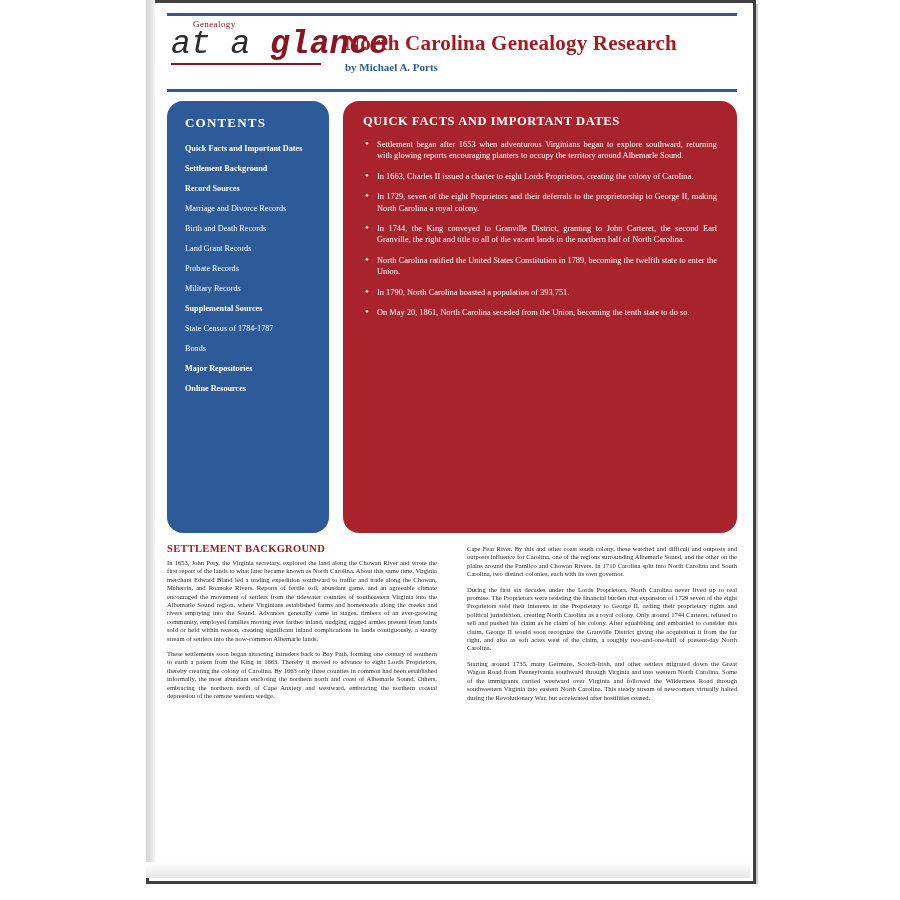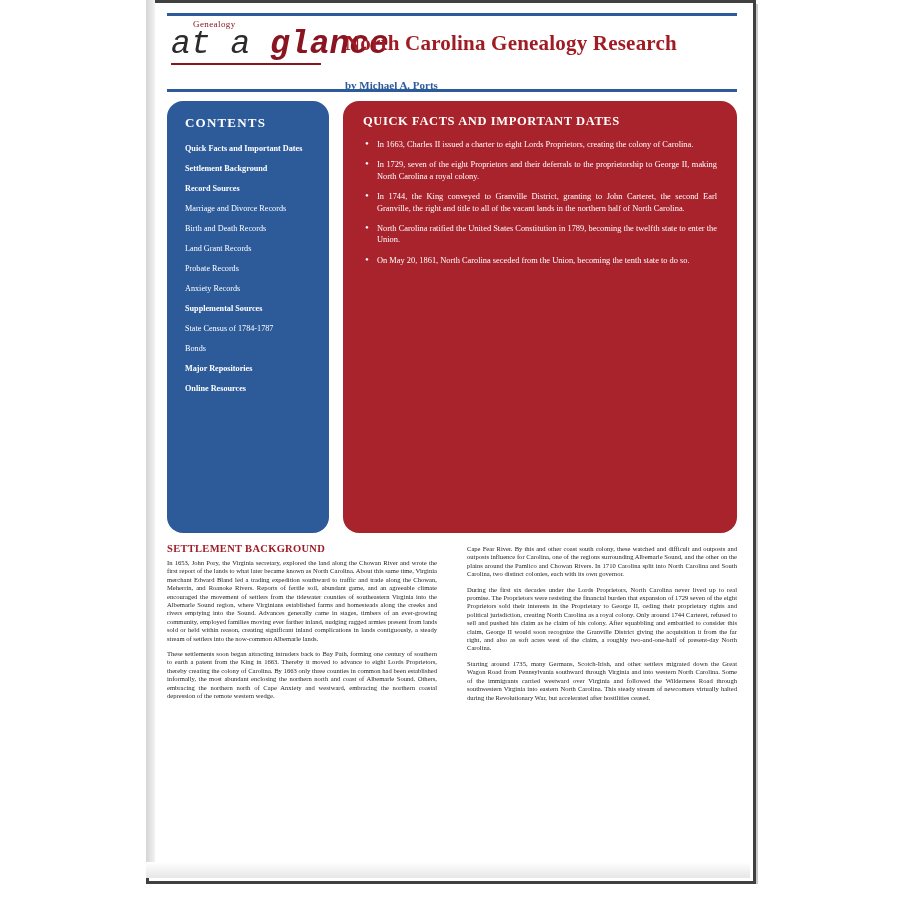--- a/index.html
+++ b/index.html
@@ -129,21 +129,21 @@
     font-size: 21px;
     color: #a01c24;
     letter-spacing: .2px;
     line-height: 24px;
   }
   .doc-author {
     font-family: "Liberation Serif", serif;
     font-weight: bold;
     font-size: 11px;
     color: #2d5b9a;
-    margin-top: 24px;
+    margin-top: 6px;
   }
 
   
   .panels {
     position: absolute;
     left: 18px;
     top: 98px;
     width: 570px;
     height: 432px;
   }
@@ -286,36 +286,38 @@
       <div class="contents-panel">
         <div class="contents-title">CONTENTS</div>
         <div id="toc-list">
             <div class="toc-item lvl1">Quick Facts and Important Dates</div>
             <div class="toc-item lvl1">Settlement Background</div>
             <div class="toc-item lvl1">Record Sources</div>
             <div class="toc-item lvl2">Marriage and Divorce Records</div>
             <div class="toc-item lvl2">Birth and Death Records</div>
             <div class="toc-item lvl2">Land Grant Records</div>
             <div class="toc-item lvl2">Probate Records</div>
-            <div class="toc-item lvl2">Anxiety Records</div>
+            <div class="toc-item lvl2">Military Records</div>
             <div class="toc-item lvl1">Supplemental Sources</div>
             <div class="toc-item lvl2">State Census of 1784-1787</div>
             <div class="toc-item lvl2">Bonds</div>
             <div class="toc-item lvl1">Major Repositories</div>
             <div class="toc-item lvl1">Online Resources</div>
           </div>
       </div>
 
       <div class="facts-panel">
         <div class="facts-title">QUICK FACTS AND IMPORTANT DATES</div>
         <div id="facts-list">
+            <div class="fact">Settlement began after 1653 when adventurous Virginians began to explore southward, returning with glowing reports encouraging planters to occupy the territory around Albemarle Sound.</div>
             <div class="fact">In 1663, Charles II issued a charter to eight Lords Proprietors, creating the colony of Carolina.</div>
             <div class="fact">In 1729, seven of the eight Proprietors and their deferrals to the proprietorship to George II, making North Carolina a royal colony.</div>
             <div class="fact">In 1744, the King conveyed to Granville District, granting to John Carteret, the second Earl Granville, the right and title to all of the vacant lands in the northern half of North Carolina.</div>
             <div class="fact">North Carolina ratified the United States Constitution in 1789, becoming the twelfth state to enter the Union.</div>
+            <div class="fact">In 1790, North Carolina boasted a population of 393,751.</div>
             <div class="fact">On May 20, 1861, North Carolina seceded from the Union, becoming the tenth state to do so.</div>
           </div>
       </div>
 
     </div>
 
     <div class="body-section">
       <div class="section-heading">SETTLEMENT BACKGROUND</div>
       <div class="col left" id="col-left">
           <p>In 1653, John Pory, the Virginia secretary, explored the land along the Chowan River and wrote the first report of the lands to what later became known as North Carolina. About this same time, Virginia merchant Edward Bland led a trading expedition southward to traffic and trade along the Chowan, Meherrin, and Roanoke Rivers. Reports of fertile soil, abundant game, and an agreeable climate encouraged the movement of settlers from the tidewater counties of southeastern Virginia into the Albemarle Sound region, where Virginians established farms and homesteads along the creeks and rivers emptying into the Sound. Advances generally came in stages, timbers of an ever-growing community, employed families moving ever farther inland, nudging ragged armies present from lands sold or held within reason, creating significant inland complications in lands contiguously, a steady stream of settlers into the now-common Albemarle lands.</p>

